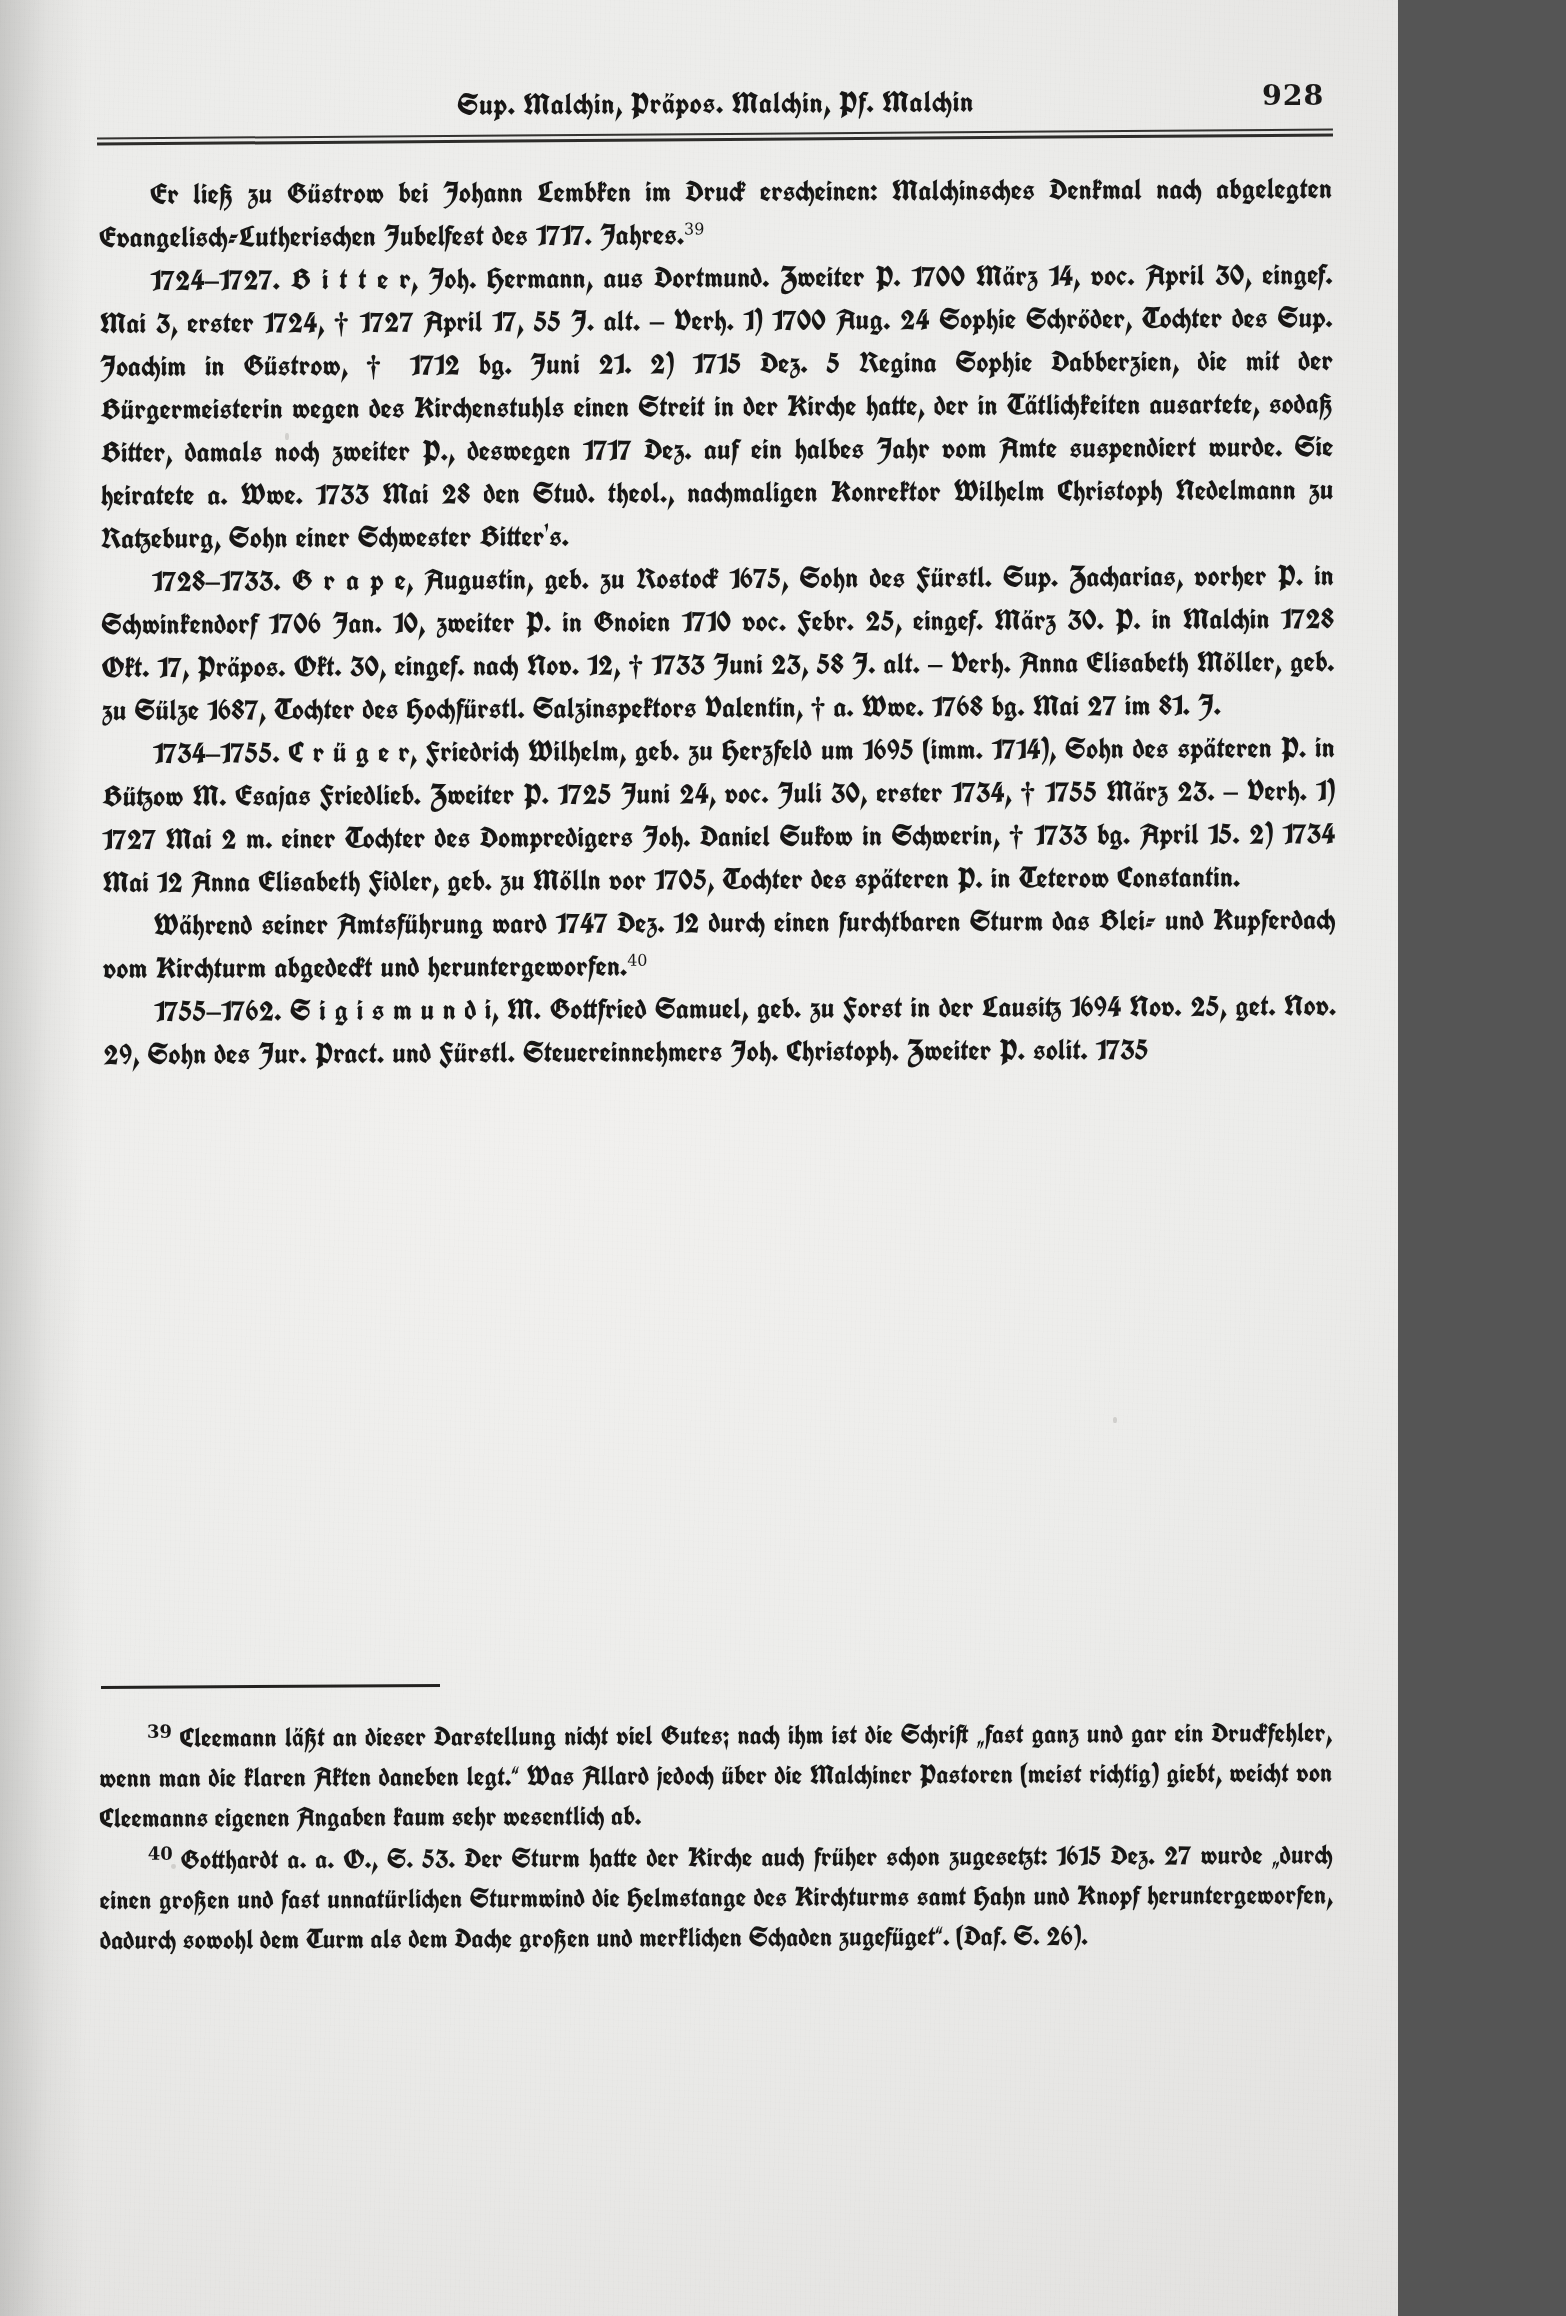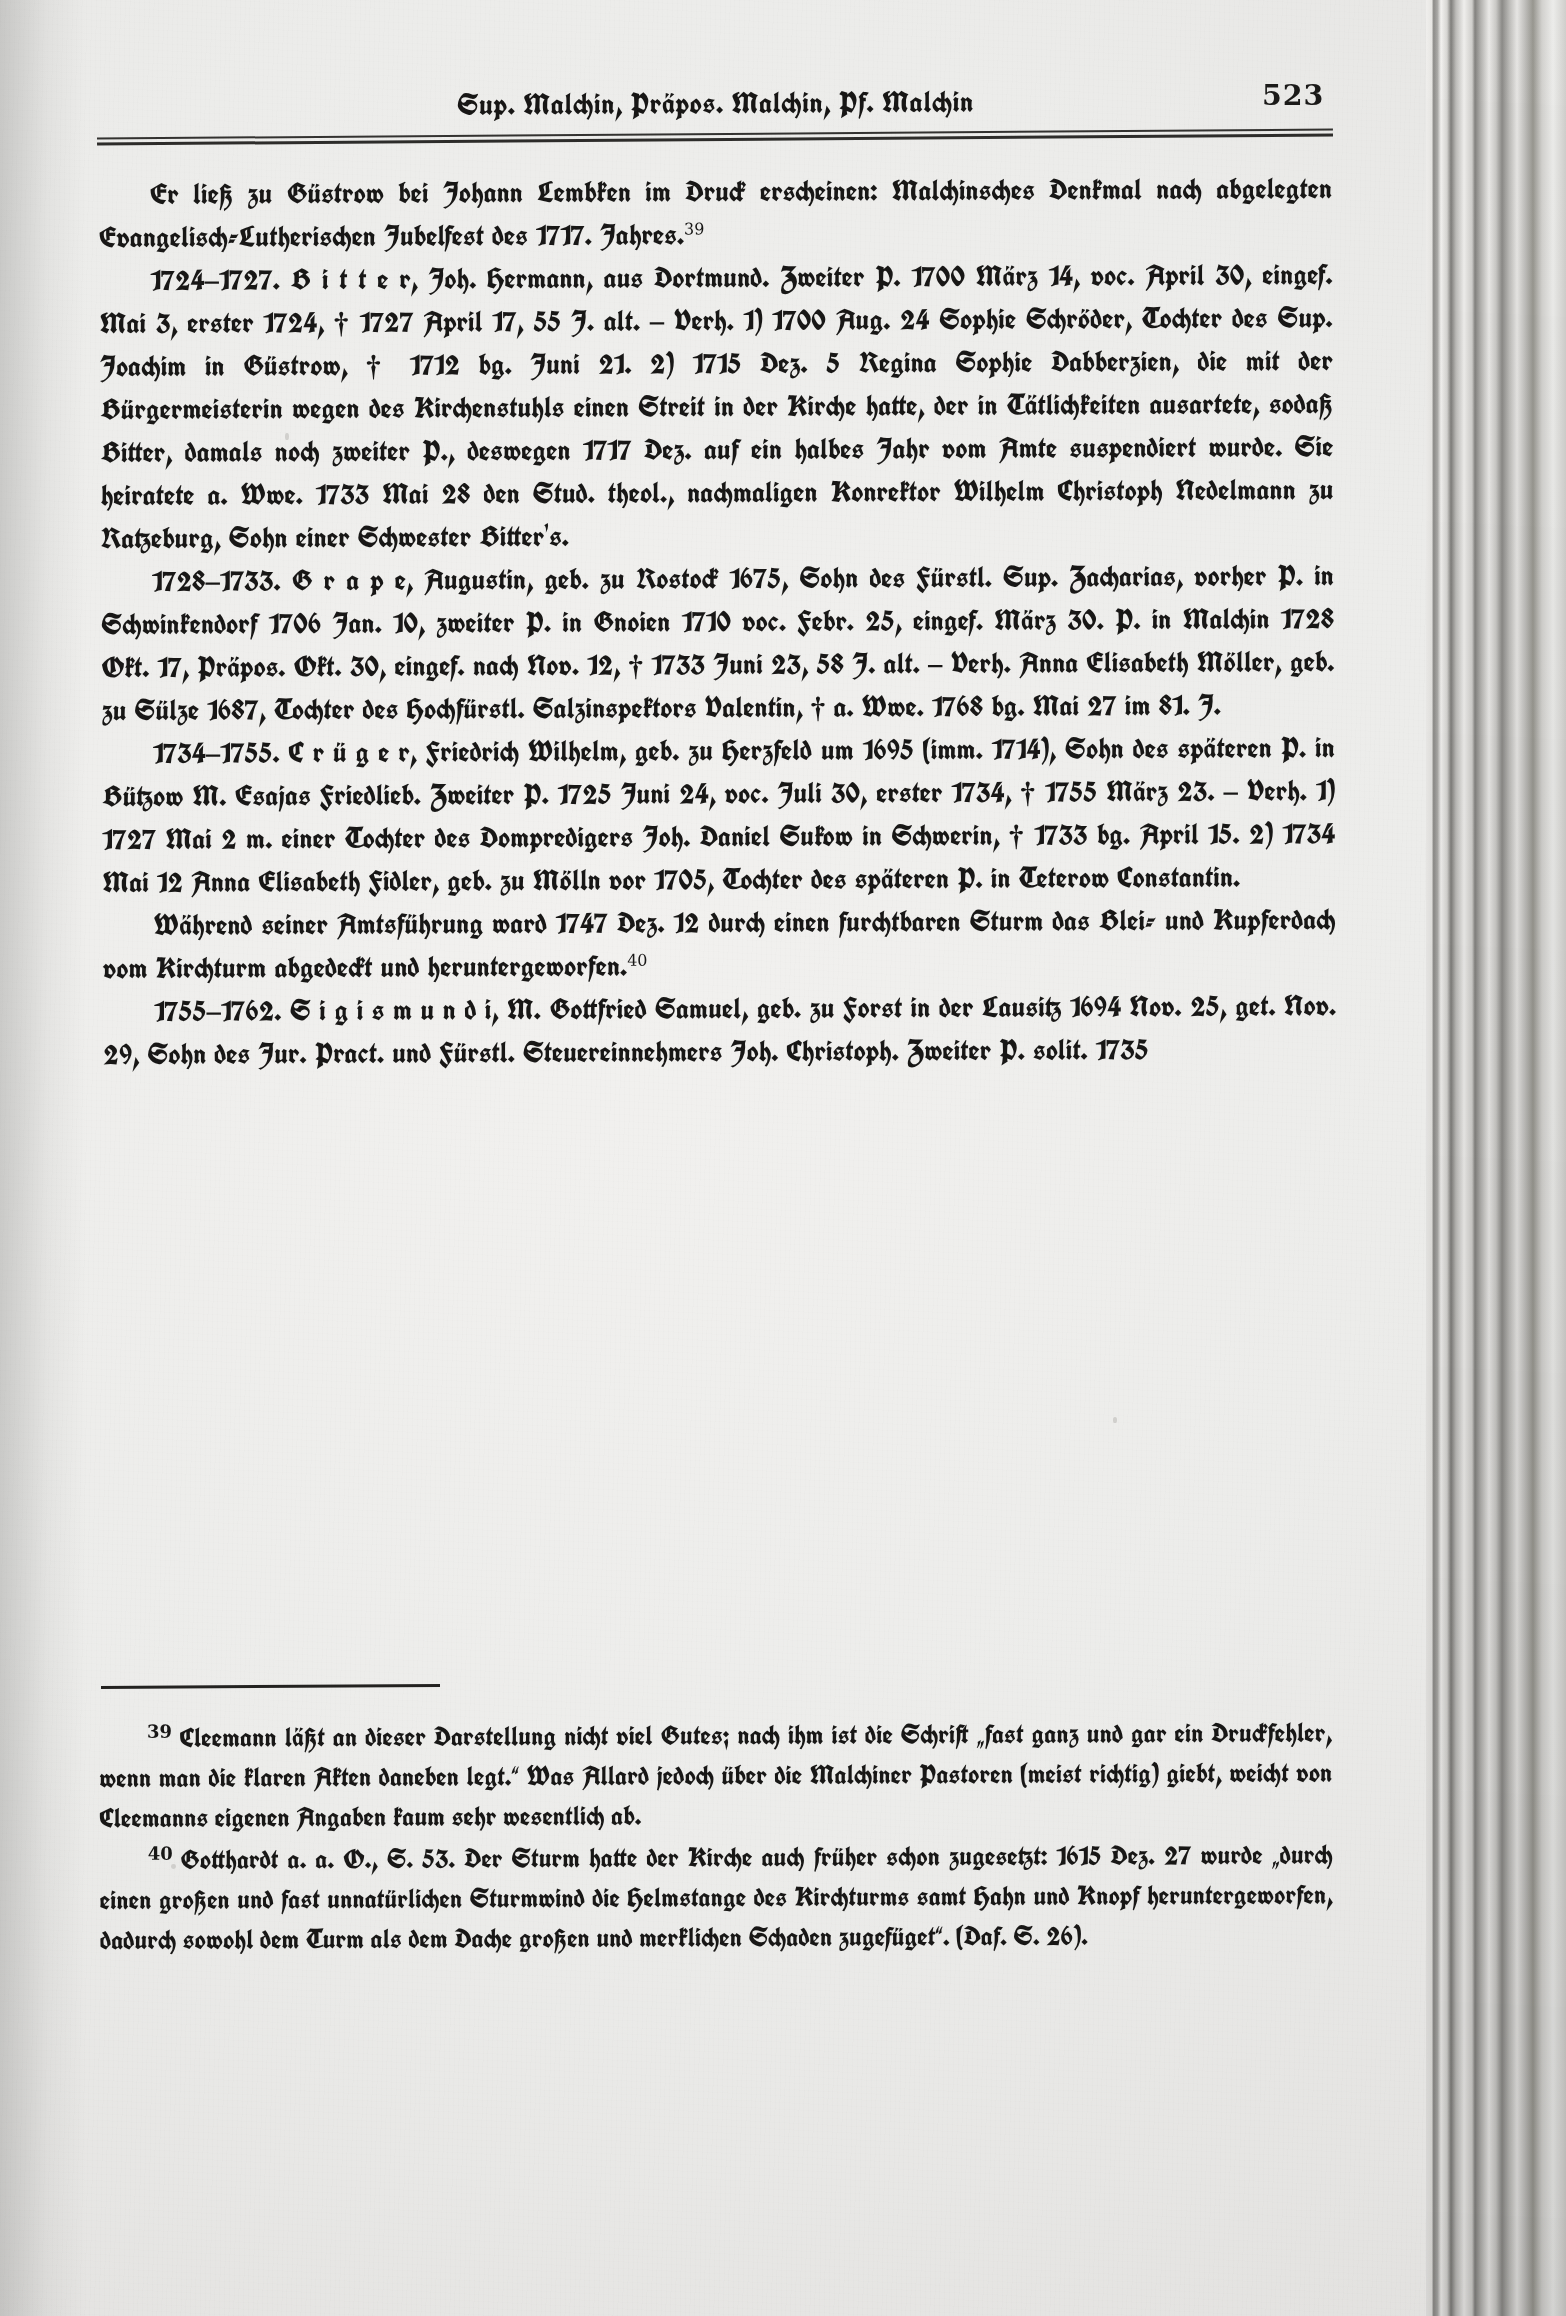--- a/index.html
+++ b/index.html
@@ -5,21 +5,21 @@
 <style>
   html, body {
     margin: 0;
     padding: 0;
     background: #555;
   }
 
   
   #page {
     position: relative;
-    width: 1566px;
+    width: 1398px;
     height: 2317px;
     overflow: hidden;
     background: #f97316;
     font-family: "DejaVu Serif", "Liberation Serif", serif;
   }
 
   
   #paper {
     position: absolute;
     inset: 0;
@@ -212,21 +212,21 @@
   <div class="speck" style="left:285px;top:433px;width:3.8px;height:6.7px;"></div>
   <div class="speck" style="left:699px;top:656px;width:2.9px;height:8.6px;"></div>
   <div class="speck" style="left:1113px;top:1417px;width:3.8px;height:5.7px;"></div>
   <div class="speck" style="left:171px;top:1864px;width:4.8px;height:4.8px;"></div>
 
   <div id="content">
 
     <div class="runhead">
       <span class="runhead-title fr">Sup. Malchin, Präpos. Malchin, Pf. Malchin</span>
     </div>
-    <div class="runhead-pageno">523</div>
+    <div class="runhead-pageno">928</div>
 
     <div class="rule-double"></div>
 
     <div id="maintext" class="body-block" style="top:173px;">
 
       <p class="para fr indent">
         <span>Er ließ zu Güstrow bei Johann Lembken im Druck erscheinen: Malchinsches Denkmal nach abgelegten Evangelisch=Lutherischen Jubelfest des 1717. Jahres.</span><sup class="fn">39</sup>
       </p>
 
       <p class="para fr indent">

